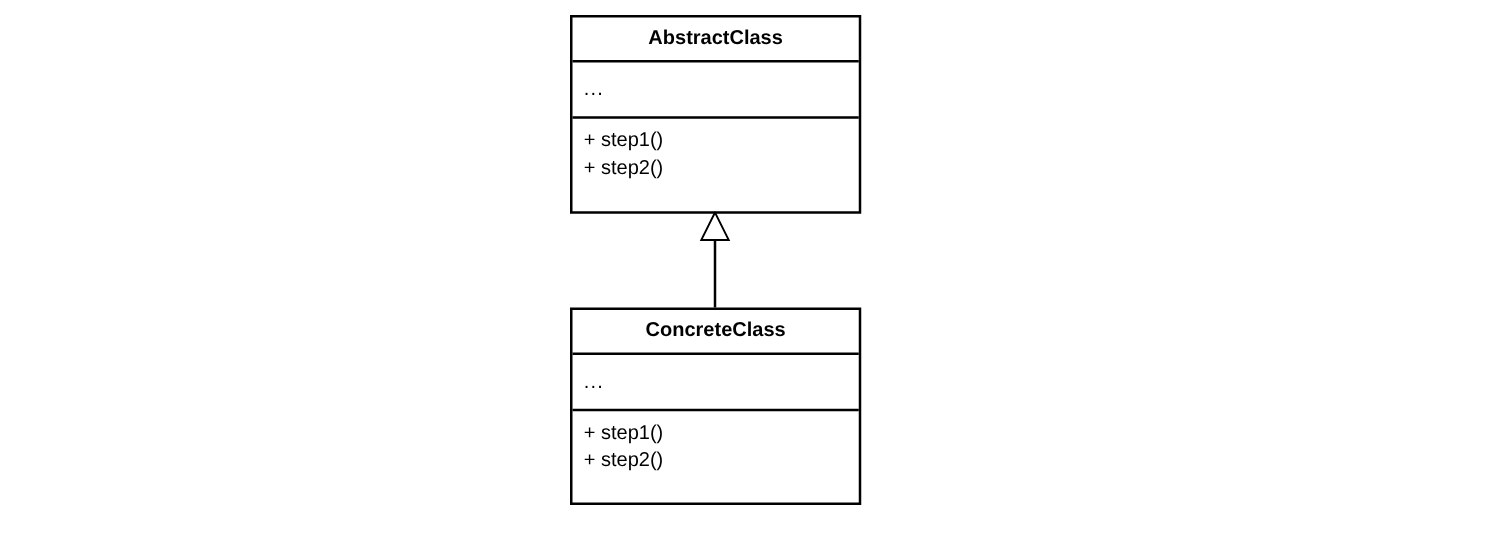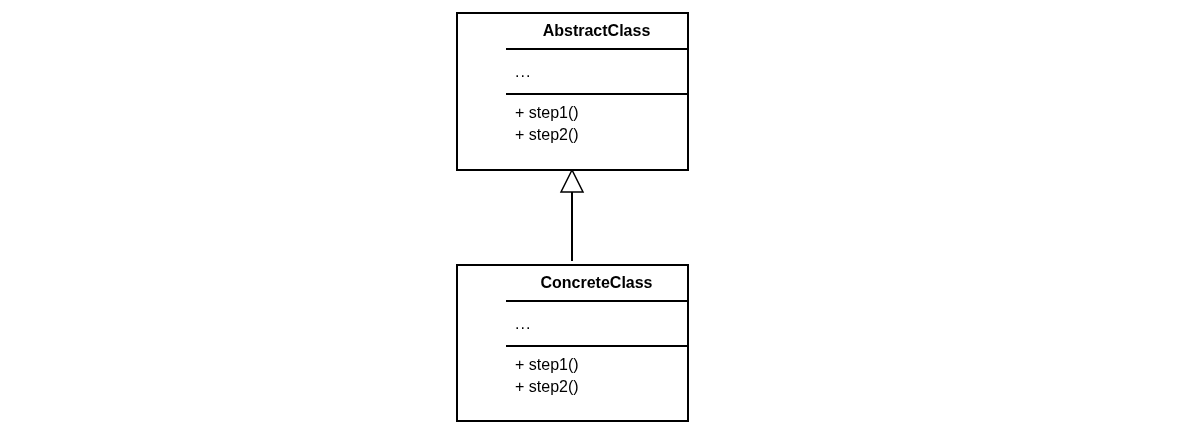--- a/index.html
+++ b/index.html
@@ -18,24 +18,23 @@
   }
   .uml-class {
     position: absolute;
     left: 456px;
     width: 233px;
     border: 2px solid #000000;
     background: #ffffff;
     box-sizing: border-box;
     display: flex;
     flex-direction: column;
-    padding-left: 48px;
   }
   .uml-class.abstract { top: 12px;  height: 159px; }
-  .uml-class.concrete { top: 264px; height: 158px; }
+  .uml-class.concrete { top: 246px; height: 158px; }
 
   .uml-title {
     flex: 0 0 auto;
     height: 34px;
     display: flex;
     align-items: center;
     justify-content: center;
     font-weight: bold;
     font-size: 16px;
     border-bottom: 2px solid #000000;

